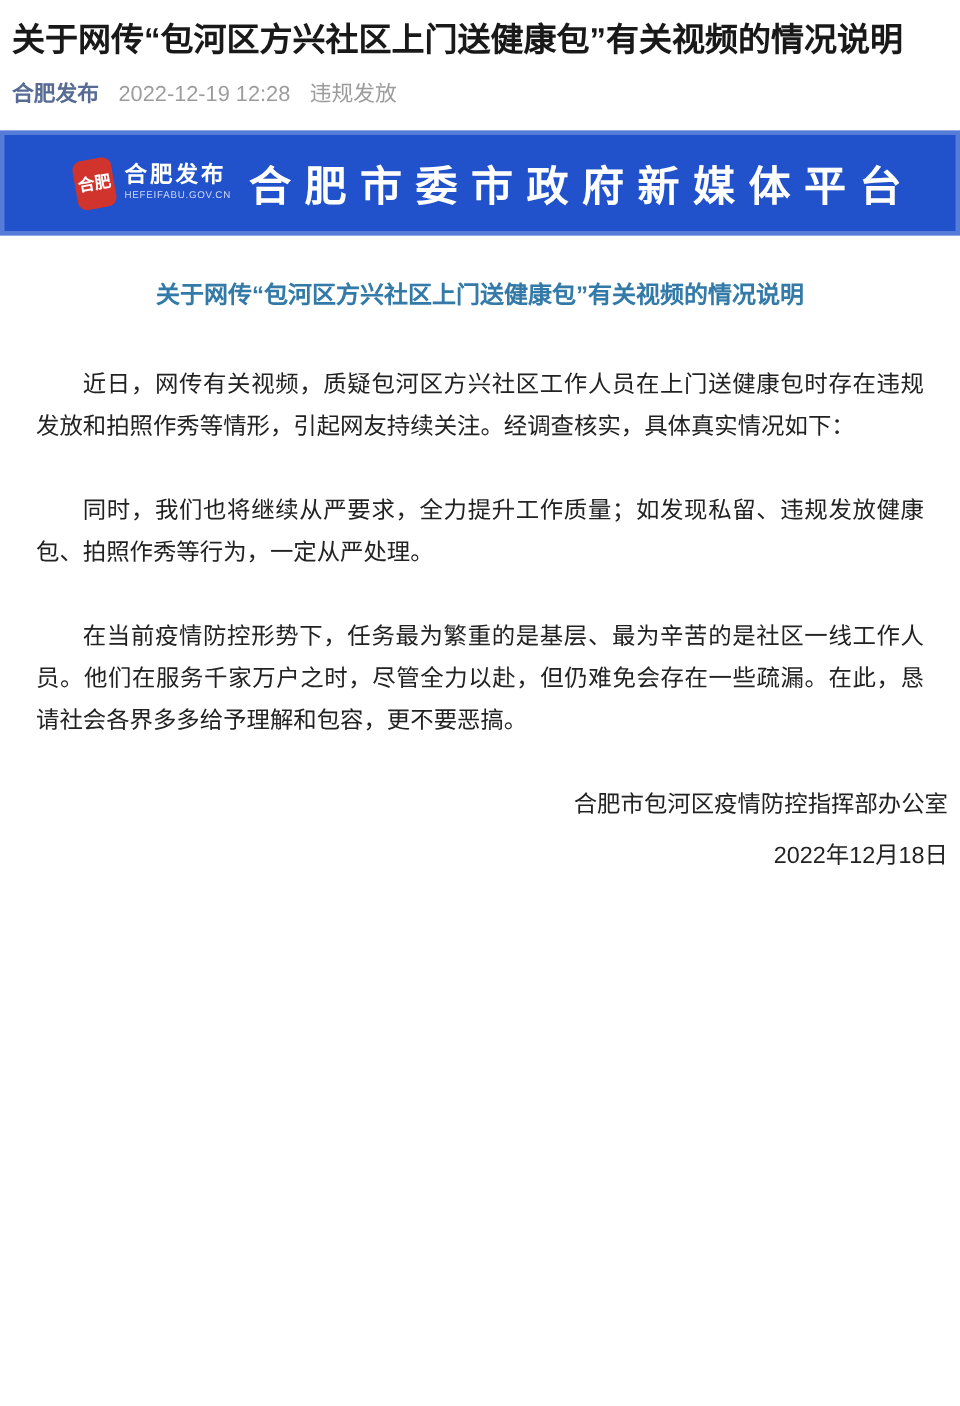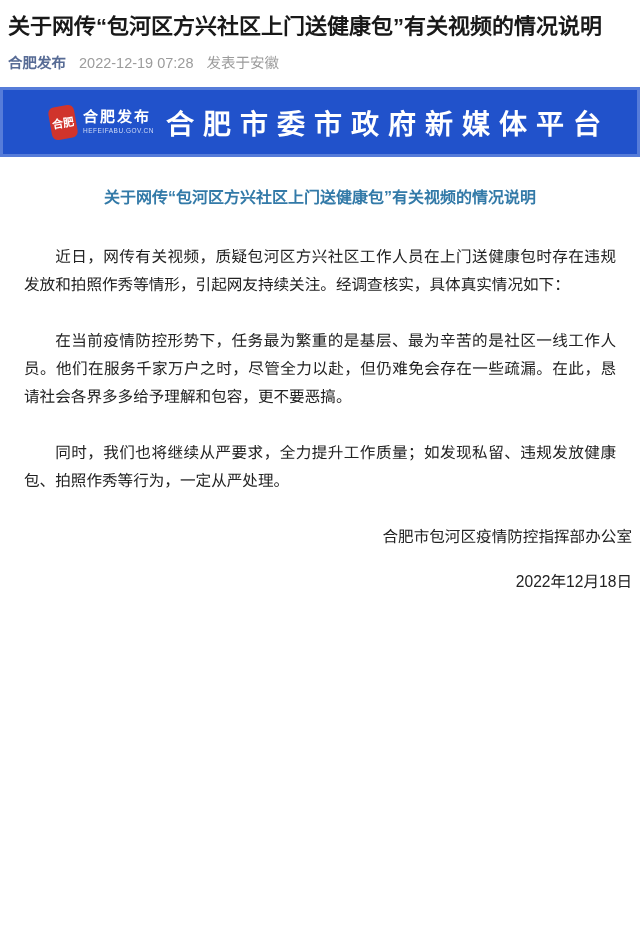--- a/index.html
+++ b/index.html
@@ -120,54 +120,54 @@
     text-align: justify;
     letter-spacing: 0;
   }
   .signature {
     padding: 0 8px;
     text-align: right;
     font-size: 15.6px;
     line-height: 28px;
     color: #222222;
   }
-  .signature .sig-org { margin-bottom: 17px; }
+  .signature .sig-org { margin-bottom: 6px; }
 </style>
 </head>
 <body>
 
 <div class="page">
 
   <h1 class="headline">关于网传“包河区方兴社区上门送健康包”有关视频的情况说明</h1>
 
   <div class="byline">
     <span class="account">合肥发布</span>
-    <span class="meta">2022-12-19 07:28</span>
-    <span class="meta">发表于安徽</span>
+    <span class="meta">2022-12-19 12:28</span>
+    <span class="meta">违规发放</span>
   </div>
 
   <div class="banner">
     <div class="banner-logo">
       <div class="seal">
         <span>合肥</span>
       </div>
       <div class="logo-text">
         <span class="logo-name">合肥发布</span>
         <span class="logo-url">HEFEIFABU.GOV.CN</span>
       </div>
     </div>
     <div class="banner-title">合肥市委市政府新媒体平台</div>
   </div>
 
   <div class="article-title">关于网传“包河区方兴社区上门送健康包”有关视频的情况说明</div>
 
   <div class="content">
     <p>近日，网传有关视频，质疑包河区方兴社区工作人员在上门送健康包时存在违规发放和拍照作秀等情形，引起网友持续关注。经调查核实，具体真实情况如下：</p>
+    <p>同时，我们也将继续从严要求，全力提升工作质量；如发现私留、违规发放健康包、拍照作秀等行为，一定从严处理。</p>
     <p>在当前疫情防控形势下，任务最为繁重的是基层、最为辛苦的是社区一线工作人员。他们在服务千家万户之时，尽管全力以赴，但仍难免会存在一些疏漏。在此，恳请社会各界多多给予理解和包容，更不要恶搞。</p>
-    <p>同时，我们也将继续从严要求，全力提升工作质量；如发现私留、违规发放健康包、拍照作秀等行为，一定从严处理。</p>
   </div>
 
   <div class="signature">
     <div class="sig-org">合肥市包河区疫情防控指挥部办公室</div>
     <div class="sig-date">2022年12月18日</div>
   </div>
 
 </div>
 
 </body></html>

